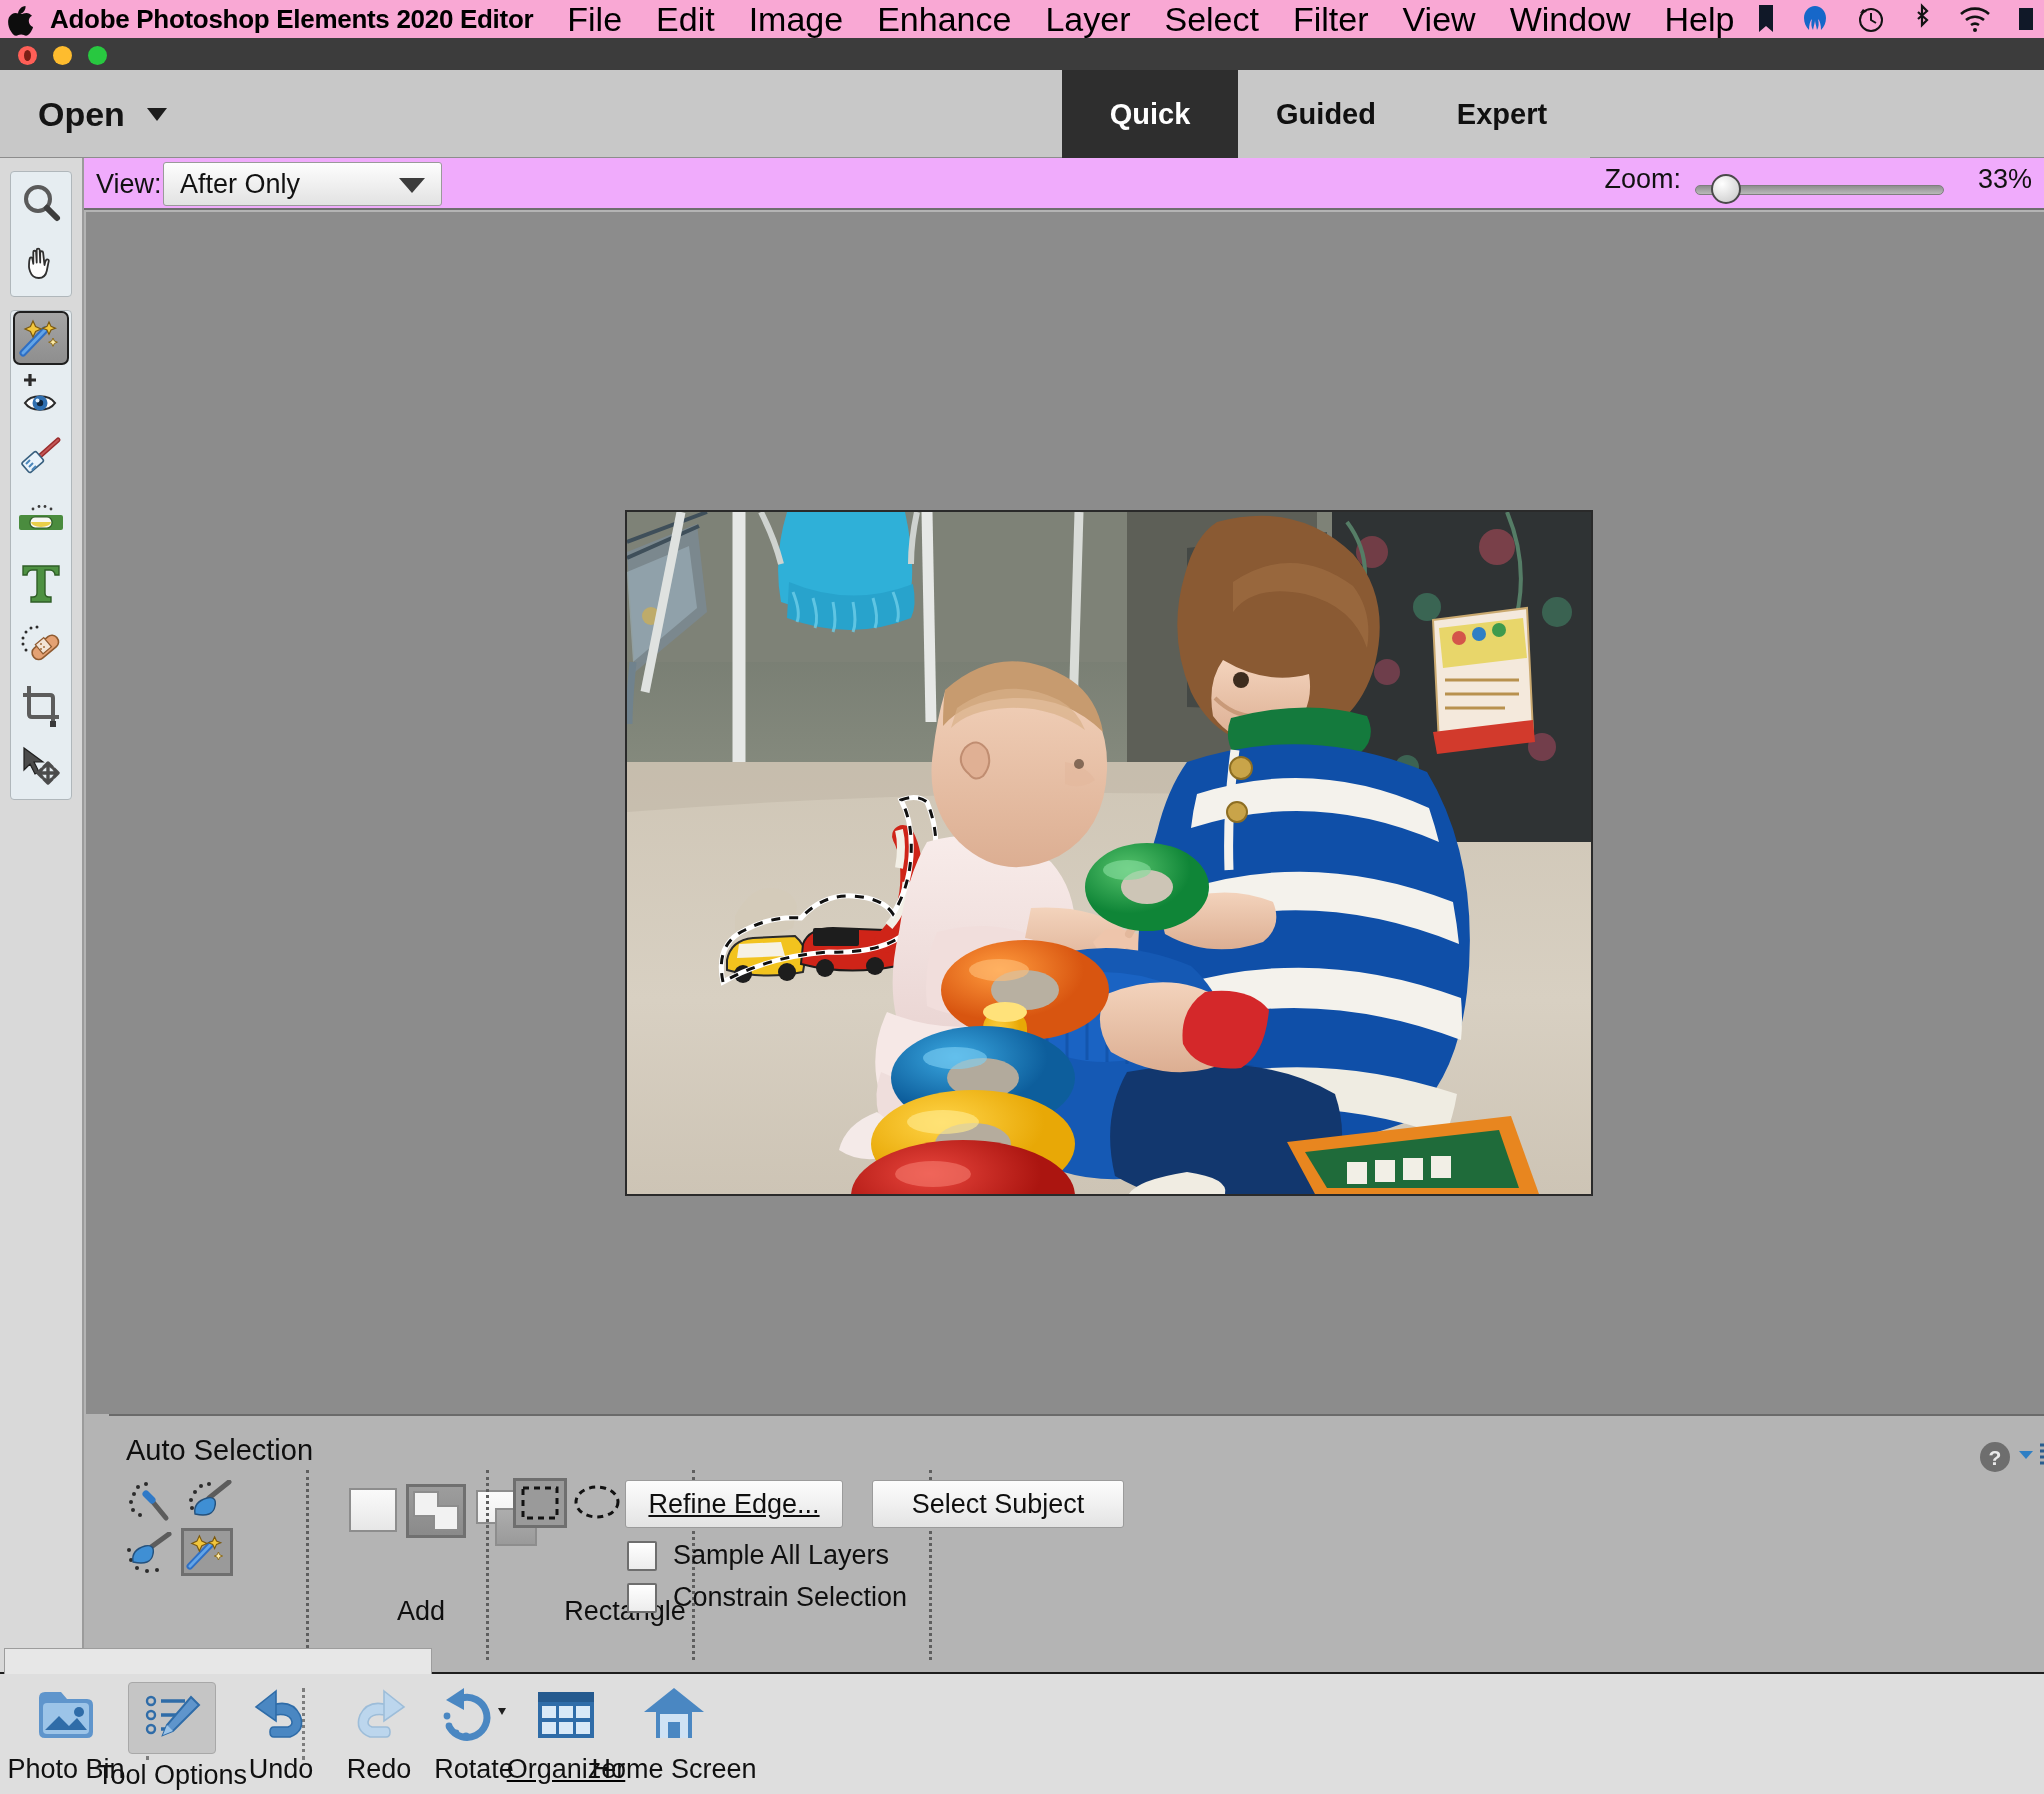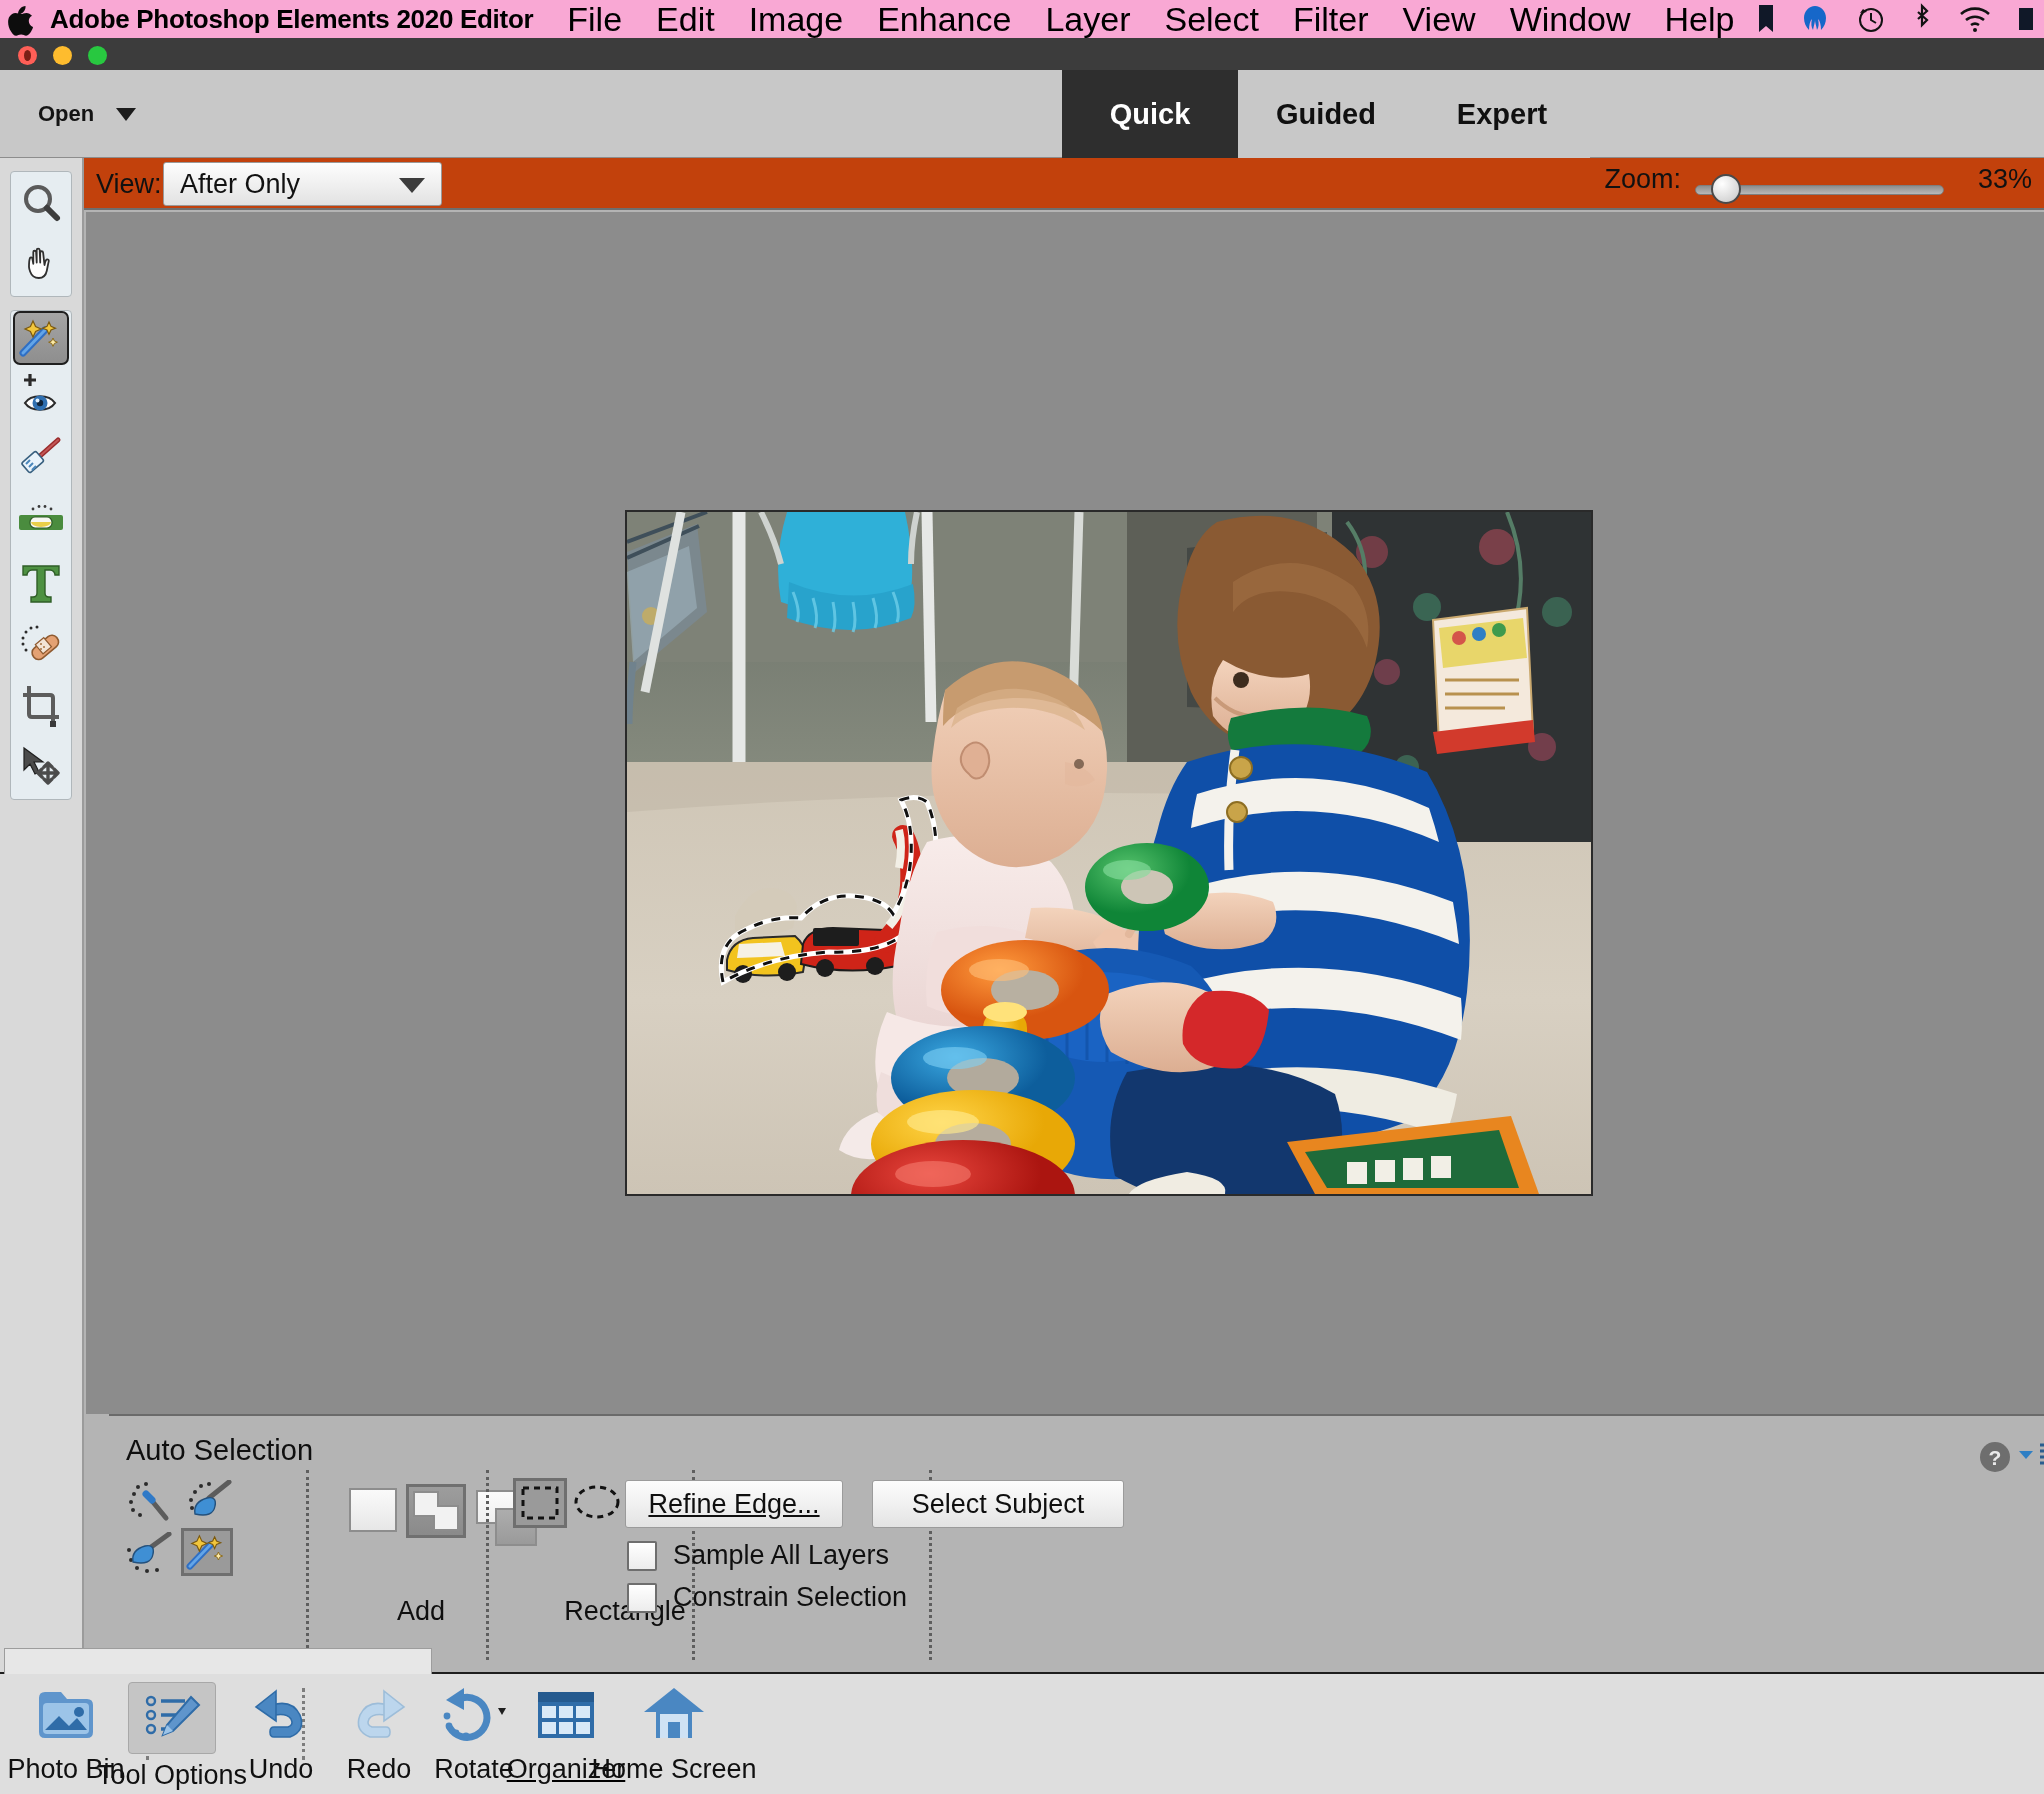--- a/index.html
+++ b/index.html
@@ -43,37 +43,37 @@
   
   .appbar {
     position: absolute; left: 0; top: 70px; width: 2044px; height: 88px;
     background: #c8c8c8;
     border-bottom: 1px solid #8d8d8d;
   }
   .open-btn {
     position: absolute; left: 20px; top: 0; height: 88px;
     display: flex; align-items: center; gap: 22px; padding: 0 18px;
   }
-  .open-btn .lbl { font-size: 22px; font-weight: bold; color: #141414; }
+  .open-btn .lbl { font-size: 34px; font-weight: bold; color: #141414; }
   .caret-down {
     width: 0; height: 0;
     border-left: 10px solid transparent; border-right: 10px solid transparent;
     border-top: 13px solid #1c1c1c;
   }
   .mode-tabs { position: absolute; left: 1062px; top: 0; height: 88px; display: flex; }
   .mode-tab {
     width: 176px; height: 88px; display: flex; align-items: center; justify-content: center;
     font-size: 29px; font-weight: bold; color: #101010; background: #c8c8c8;
   }
   .mode-tab.active { background: #2e2e2e; color: #ffffff; }
 
   
   .optionsrow {
     position: absolute; left: 84px; top: 158px; width: 1960px; height: 52px;
-    background: #c2410c; border-bottom: 2px solid #6e6e6e;
+    background: #f0abfc; border-bottom: 2px solid #6e6e6e;
   }
   .view-label { position: absolute; left: 12px; top: 11px; font-size: 27px; color: #111; }
   .view-select {
     position: absolute; left: 79px; top: 4px; width: 279px; height: 44px;
     background: linear-gradient(to bottom, #fdfdfd 0%, #f0f0f0 50%, #e2e2e2 100%);
     border: 1px solid #9a9a9a; border-radius: 3px;
     display: flex; align-items: center;
   }
   .view-select .val { font-size: 27px; color: #111; margin-left: 16px; }
   .view-select .arrow {

